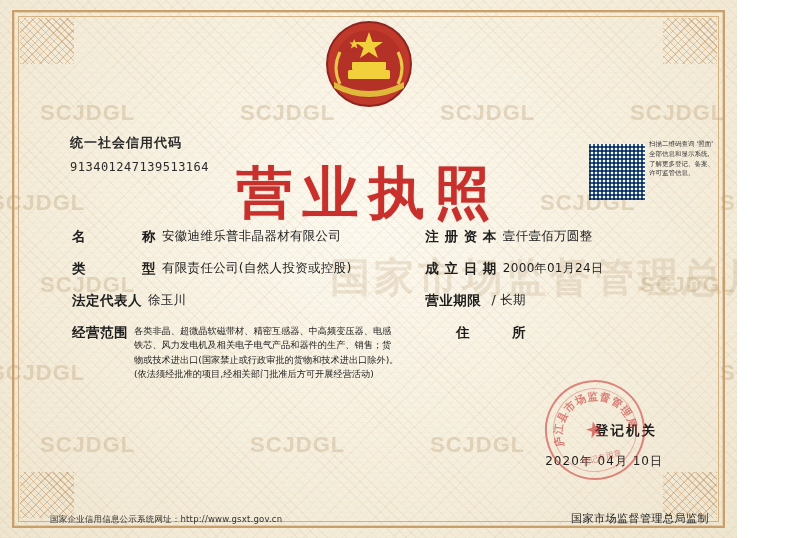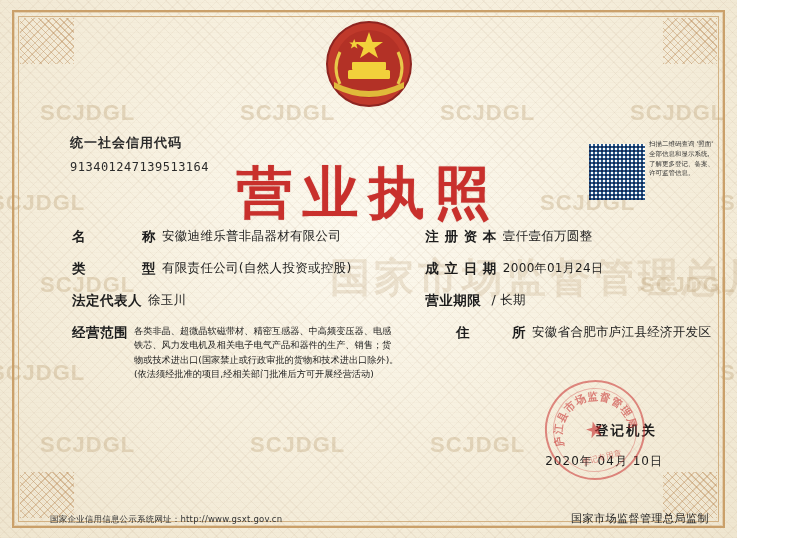--- a/index.html
+++ b/index.html
@@ -406,21 +406,20 @@
       </div>
     </div>
 
     <div class="row">
       <div class="col-left">
         <span class="lbl">经营范围</span>
         <span class="val-sm">各类非晶、超微晶软磁带材、精密互感器、中高频变压器、电感铁芯、风力发电机及相关电子电气产品和器件的生产、销售；货物或技术进出口(国家禁止或行政审批的货物和技术进出口除外)。(依法须经批准的项目,经相关部门批准后方可开展经营活动)</span>
       </div>
       <div class="col-right">
         <span class="lbl">住　　　所</span>
-        <span class="val">安徽省合肥市庐江县经济开发区</span>
       </div>
     </div>
 
   </div>
 
   <div class="registry">登记机关</div>
 
   <div class="reg-date">
     <span class="num">2020</span><span>年</span>
     <span class="num">04</span><span>月</span>

